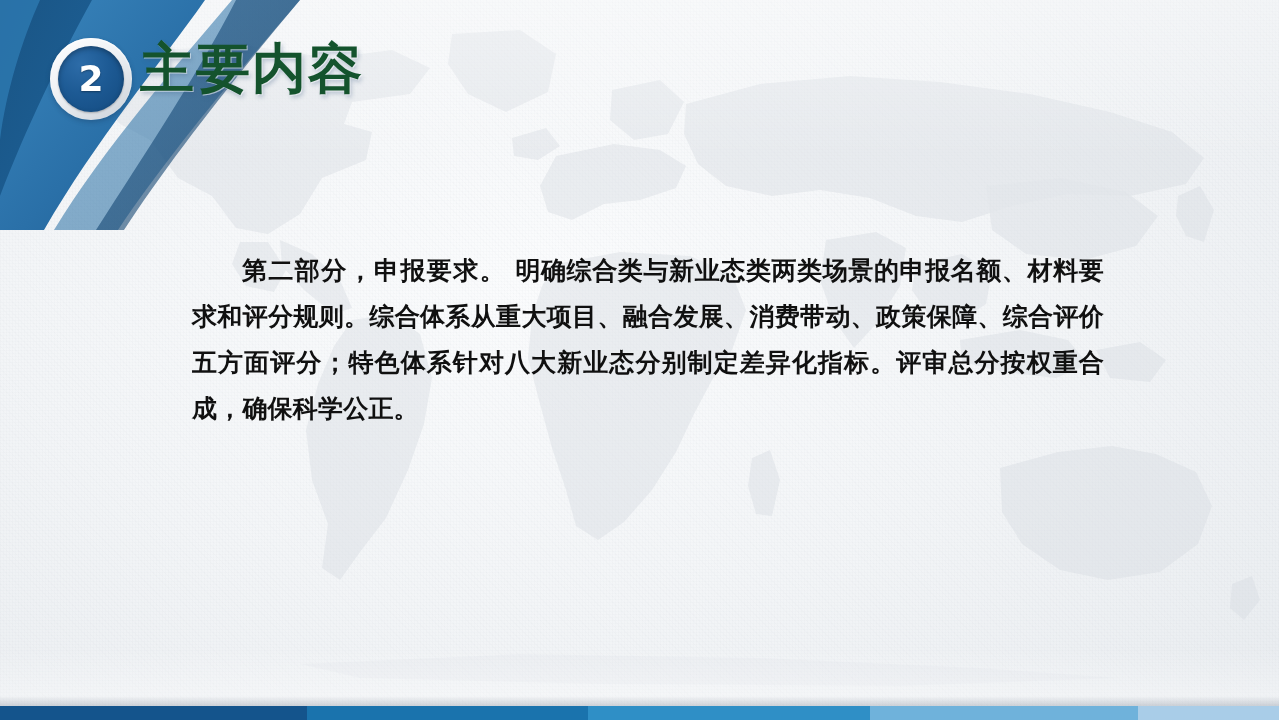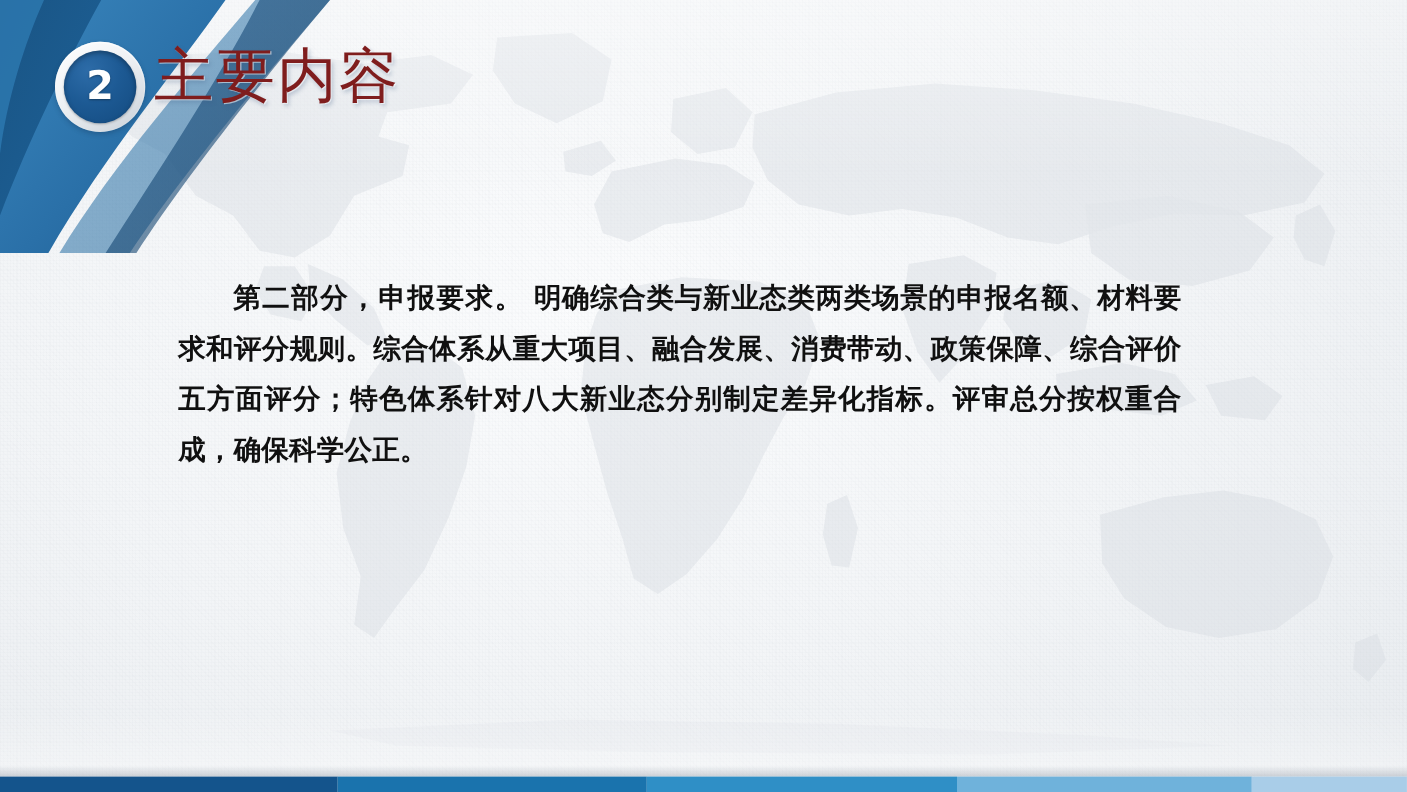--- a/index.html
+++ b/index.html
@@ -100,34 +100,34 @@
     text-shadow: 0 1px 2px rgba(0,0,0,.35);
     user-select: none;
   }
 
   
   .title {
     position: absolute;
     left: 140px;
     top: 42px;
     font-size: 54px;
-    font-weight: normal;
+    font-weight: bold;
     letter-spacing: 2px;
-    color: #7f1d1d;
+    color: #14532d;
     line-height: 1;
     white-space: nowrap;
     text-shadow:
       1px 1px 0 rgba(255,255,255,.55),
       2px 3px 4px rgba(60,90,130,.30);
   }
 
   
   .body-block {
     position: absolute;
-    left: 162px;
+    left: 192px;
     top: 248px;
     width: 912px;
   }
   .body-para {
     margin: 0;
     color: #101010;
     font-size: 25px;
     font-weight: bold;
     line-height: 46px;
     text-align: justify;

